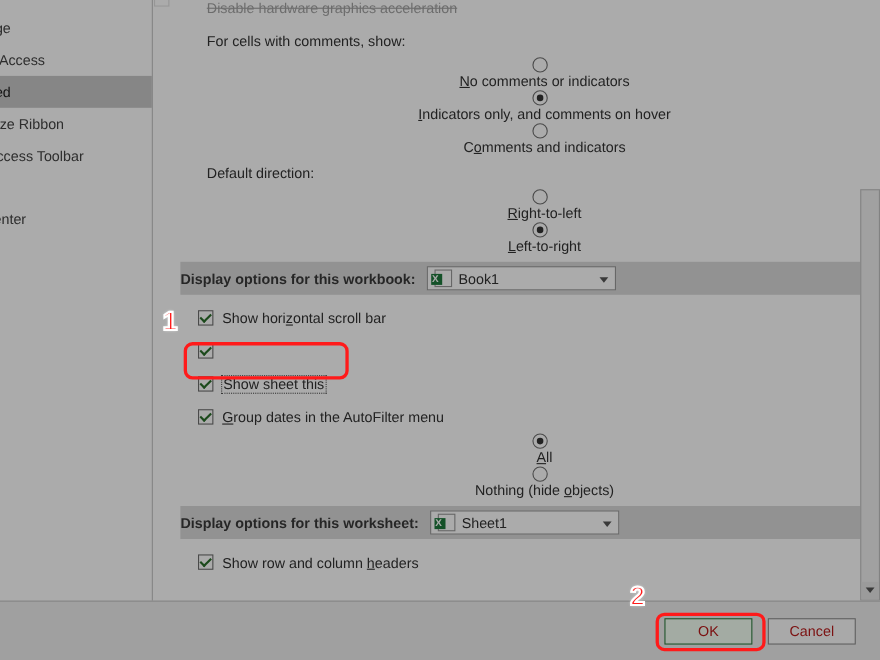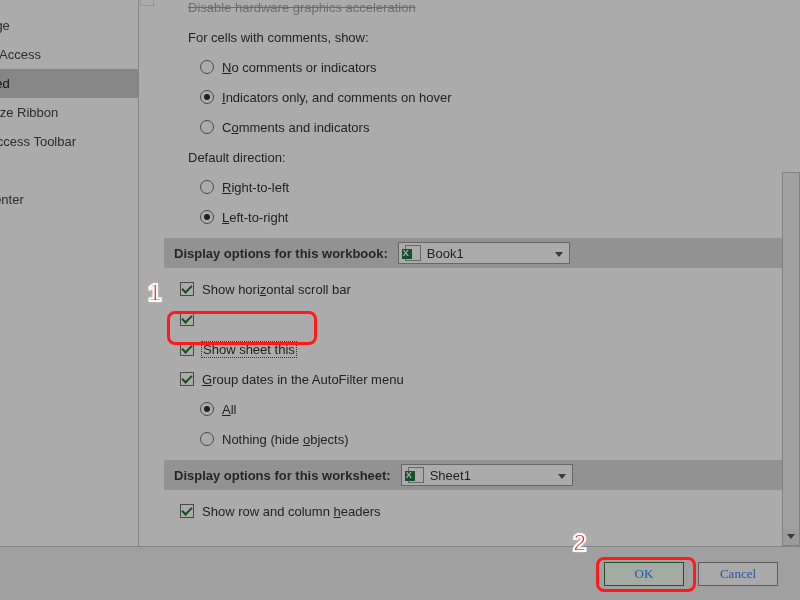--- a/index.html
+++ b/index.html
@@ -38,32 +38,32 @@
     right: 8px;
     bottom: 60px;
     background: #fff;
     overflow: hidden;
     padding-left: 30px;
     padding-right: 10px;
   }
 
   .row { display: flex; align-items: center; height: 30px; }
   .indent1 { padding-left: 10px; }
-  .indent2 { padding-left: 30px; }
+  .indent2 { padding-left: 30px; flex-direction: column; }
   .lbl { margin-left: 8px; }
   .u { text-decoration: underline; }
   .sep  { height: 6px; }
 
   
   .section {
     display: flex; align-items: center;
     height: 30px;
     background: #dadada;
     margin-left: -6px; margin-right: -4px;
-    padding-left: 10px;
+    padding-left: 0;
     font-weight: 600;
     color: #3a3a3a;
     gap: 10px;
   }
   .section .select {
     display: inline-flex; align-items: center; gap: 6px;
     background: #fff; border: 1px solid #9a9a9a;
     height: 22px; padding: 0 22px 0 6px; position: relative;
     font-weight: 400; color: #333; min-width: 172px; text-align: right;
   }
@@ -123,21 +123,21 @@
   
   .btnbar {
     position: absolute; left: 0; right: 0; bottom: 0; height: 54px;
     background: #efefef; border-top: 1px solid #c6c6c6;
     display: flex; justify-content: flex-end; align-items: center;
     padding-right: 22px; gap: 14px;
   }
   .btn {
     min-width: 80px; height: 24px; border: 1px solid #8c8c8c; background: #fdfdfd;
     display: inline-flex; align-items: center; justify-content: center;
-    padding: 0 16px; color: #3b82f6; font-family: Liberation Serif, serif;
+    padding: 0 16px; color: #b91c1c;
   }
   .btn.primary { border-color: #2f7a3f; background: #f3fff4; }
 
   
   .callout { position: absolute; border: 3px solid #ff1a1a; border-radius: 8px; z-index: 60; pointer-events: none; }
   .badge {
     position: absolute; width: 26px; height: 28px; z-index: 61; pointer-events: none;
     color: #ff1a1a; font: 800 24px/26px Arial, sans-serif;
     -webkit-text-stroke: 2px #fff; text-shadow: 0 0 3px #fff;
   }

